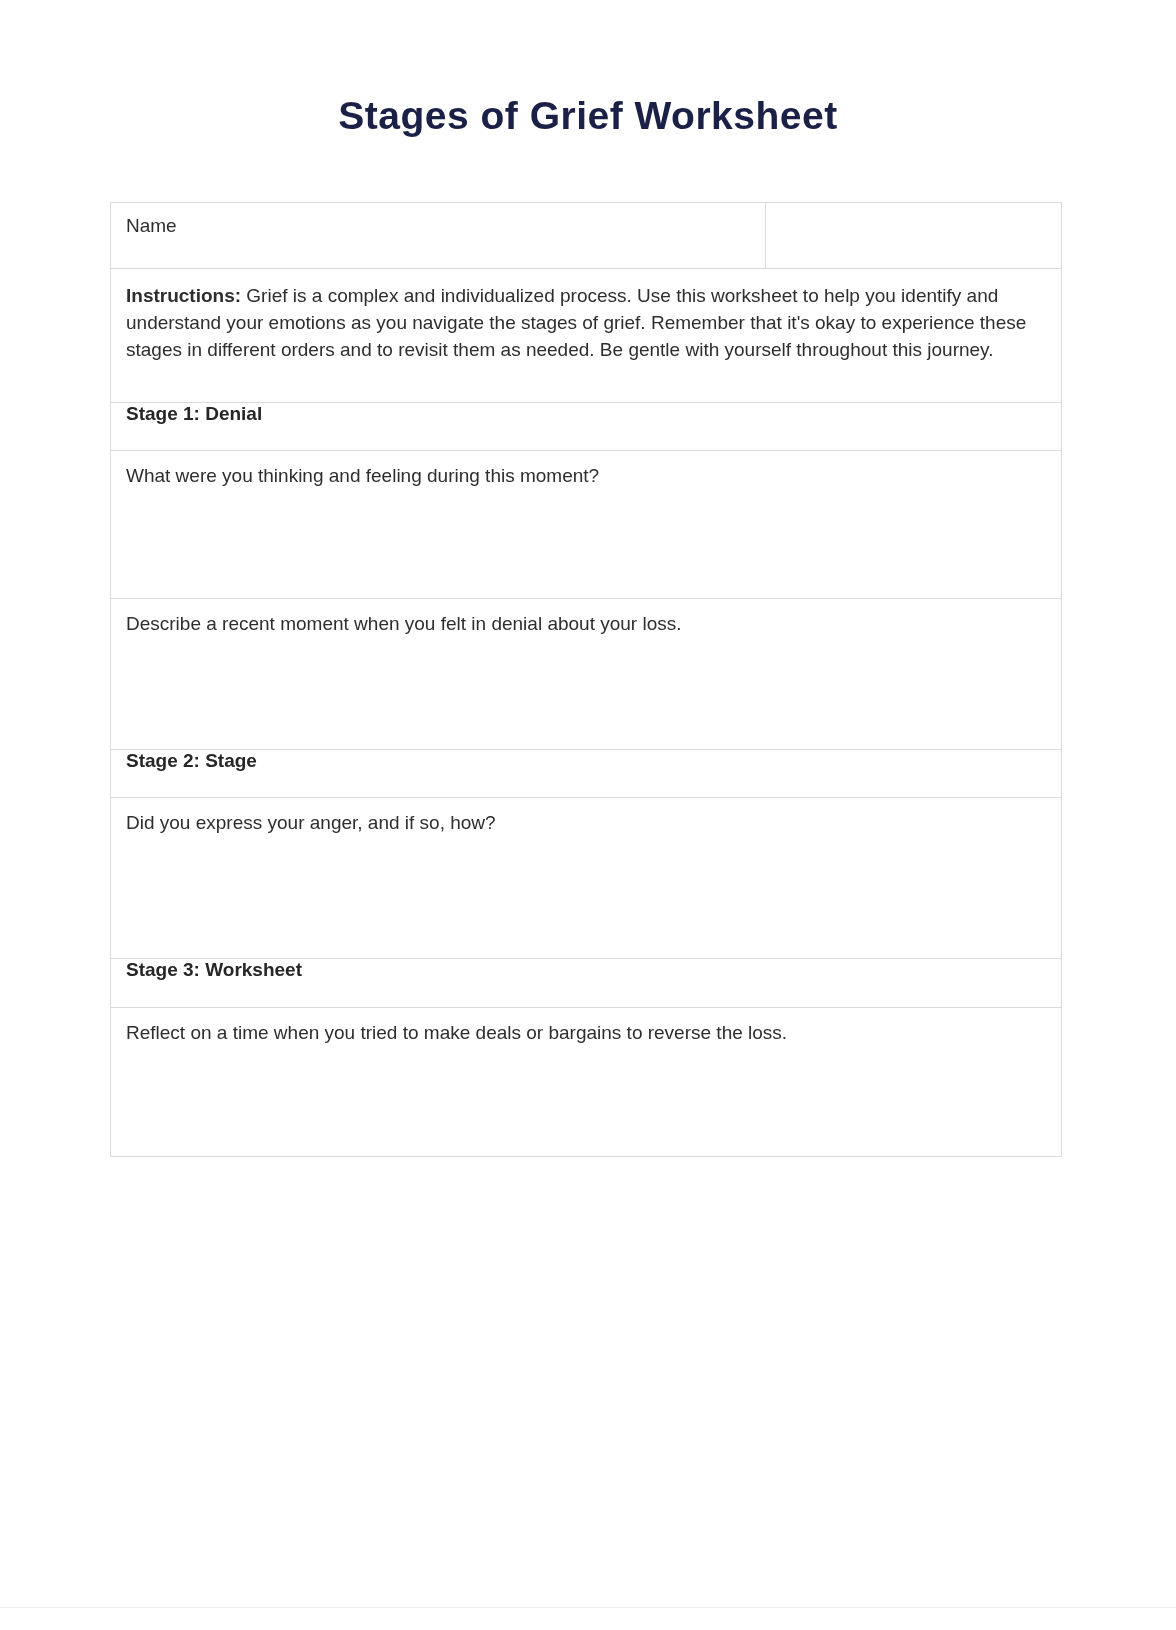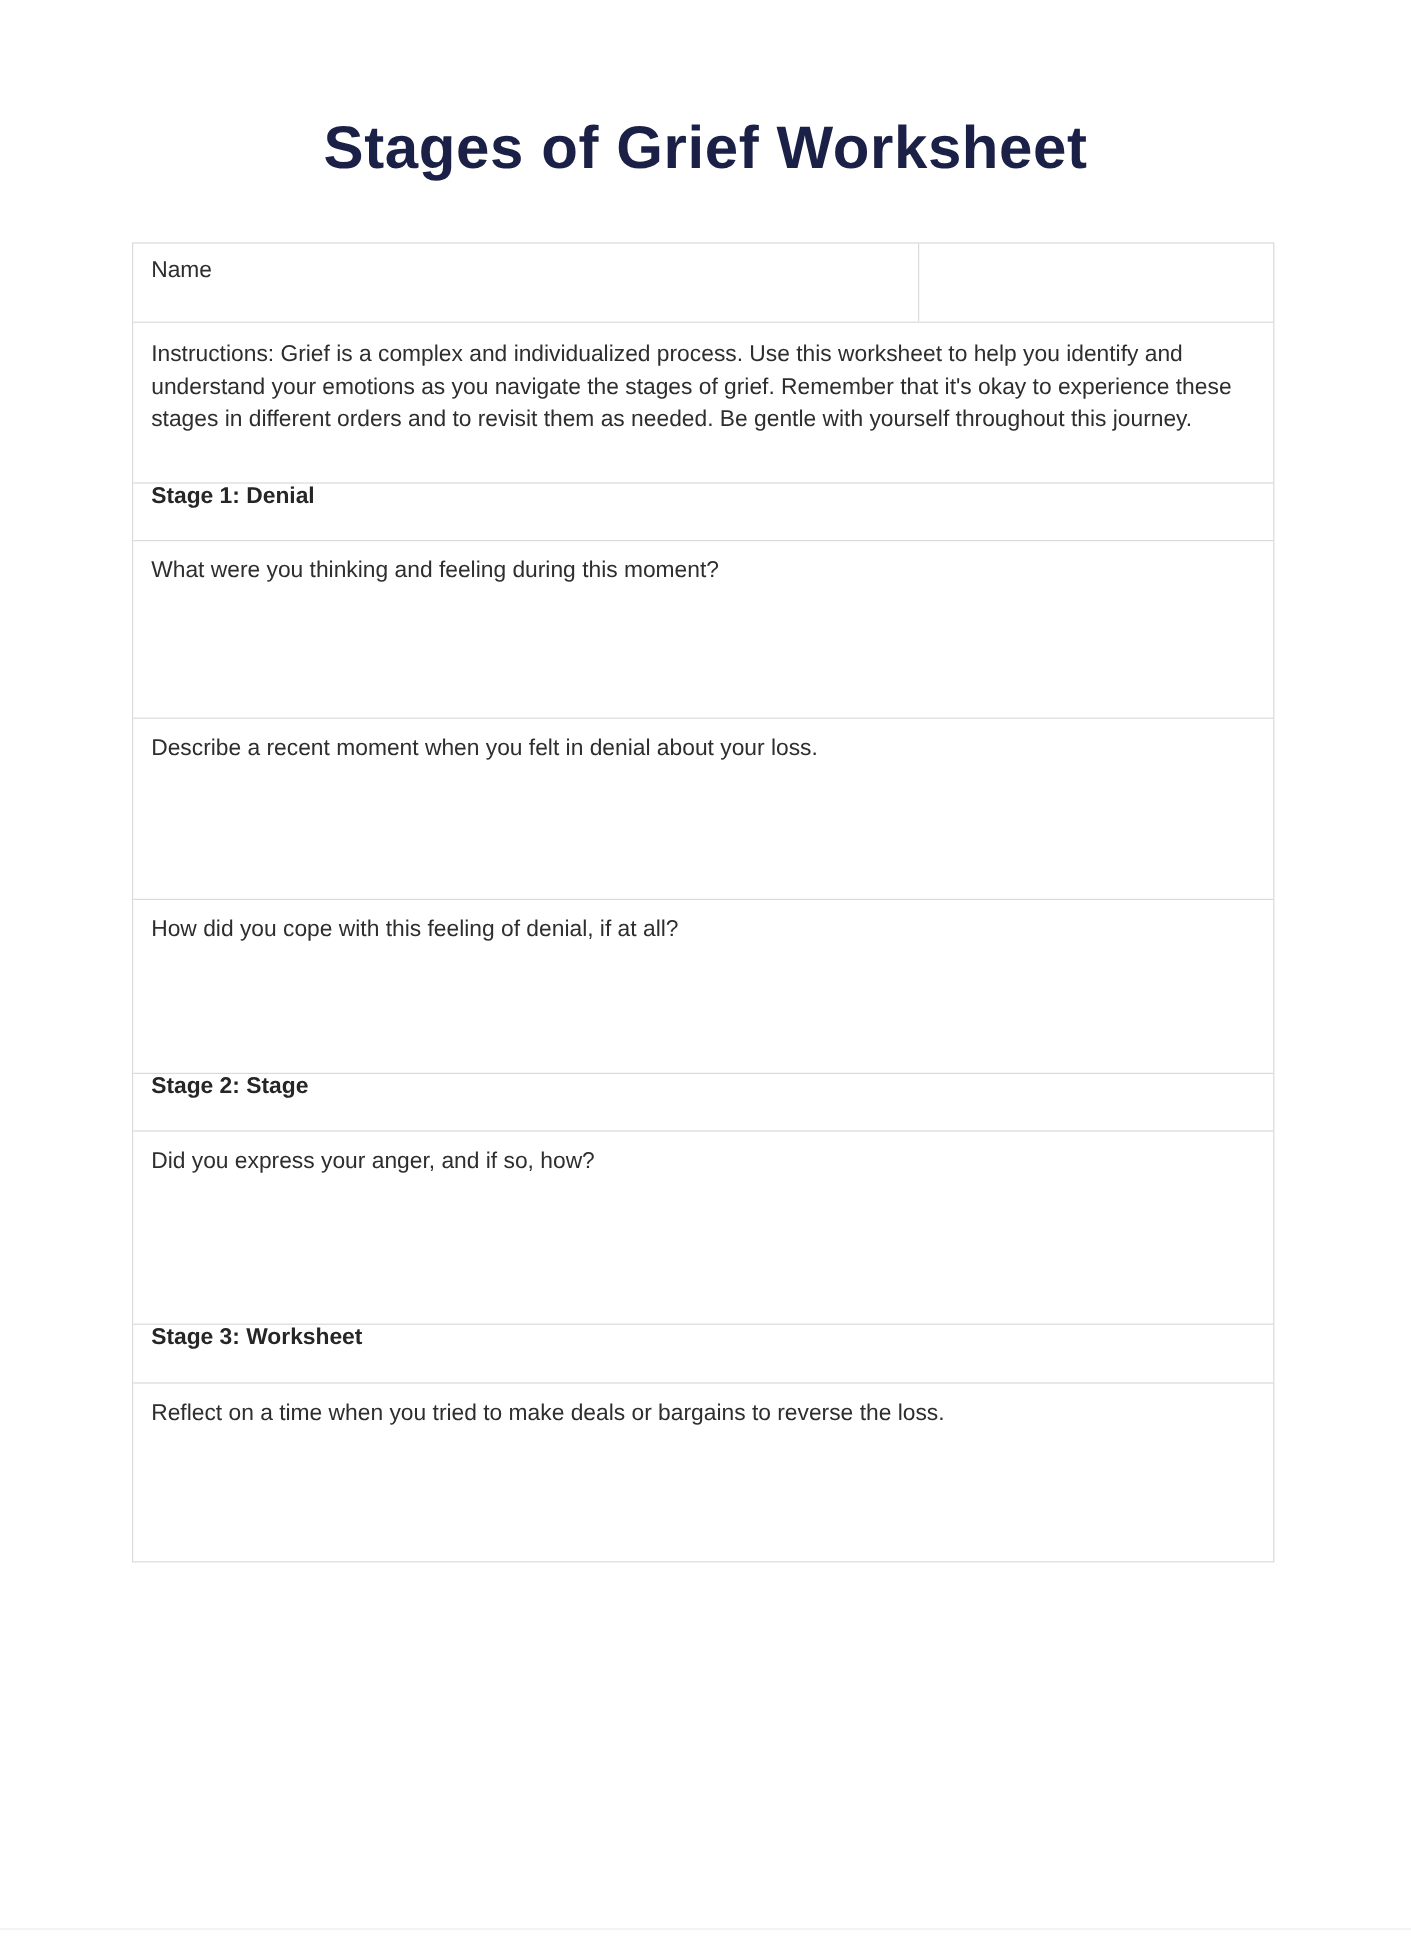--- a/index.html
+++ b/index.html
@@ -15,40 +15,40 @@
   body{font-family:"Liberation Sans", sans-serif;}
   .page{
     position:relative;
     width:1176px;height:1630px;
     background:var(--page-bg);
     overflow:hidden;
   }
   .title{
     position:absolute;top:94px;left:0;width:100%;
     text-align:center;
-    font-size:50px;font-weight:700;
+    font-size:39px;font-weight:700;
     color:var(--title-color);
     letter-spacing:0.5px;
   }
   .form{
     position:absolute;top:202px;left:110px;width:952px;
     border:1px solid var(--border-color);
     background:#fff;
     color:var(--text-color);
     font-size:19px;
   }
   .row{border-top:1px solid var(--border-color);}
   .row:first-child{border-top:none;}
   .namedate{display:flex;height:65px;}
   .cell{padding:12px 15px;}
   .name-cell{width:655px;border-right:1px solid var(--border-color);}
   .date-cell{flex:1;}
   .instructions{height:134px;padding:13px 15px;}
   .instr{line-height:27px;}
-  .instr strong{font-weight:400;}
+  .instr strong{font-weight:700;}
   .hrow{display:flex;padding:0 15px;}
   .h{font-weight:700;color:var(--heading-color);}
   .qrow{padding:12px 15px;cursor:text;}
   .q{line-height:26px;}
   .page-edge{
     position:absolute;top:1607px;left:0;width:100%;
     border-top:1px solid var(--edge-color);
   }
 </style>
 </head>
@@ -72,23 +72,20 @@
 
     <div class="row hrow" style="height:48px">
       <strong class="h">Stage 1: Denial</strong>
     </div>
     <div class="row qrow" style="height:148px">
       <p class="q">What were you thinking and feeling during this moment?</p>
     </div>
     <div class="row qrow" style="height:151px">
       <p class="q">Describe a recent moment when you felt in denial about your loss.</p>
     </div>
-    <div class="row qrow" style="height:145px">
-      <p class="q">How did you cope with this feeling of denial, if at all?</p>
-    </div>
 
     <div class="row hrow" style="height:48px">
       <strong class="h">Stage 2: Stage</strong>
     </div>
     <div class="row qrow" style="height:161px">
       <p class="q">Did you express your anger, and if so, how?</p>
     </div>
 
     <div class="row hrow" style="height:49px">
       <strong class="h">Stage 3: Worksheet</strong>

